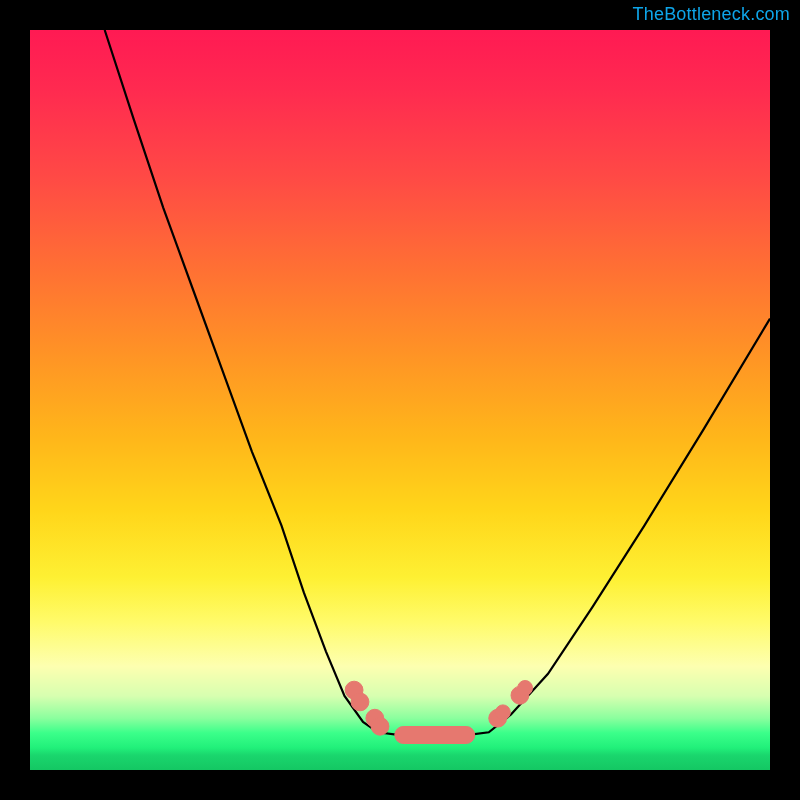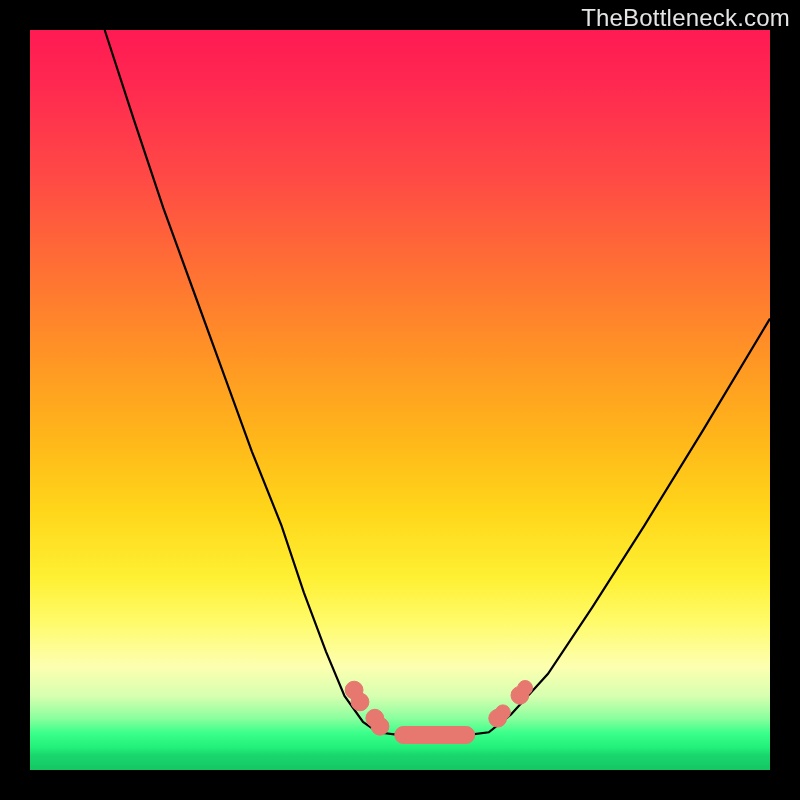--- a/index.html
+++ b/index.html
@@ -42,22 +42,22 @@
       #3bff8a 95%,
       #21f07a 97%,
       #1ad66d 98%,
       #14c763 100%
     );
   }
   .watermark {
     position: absolute;
     top: 4px;
     right: 10px;
-    color: #e5e5e5;
-    font-size: 24px;
+    color: #0ea5e9;
+    font-size: 18px;
     font-weight: 500;
     letter-spacing: 0.2px;
   }
   svg.curve {
     position: absolute;
     top: 0;
     left: 0;
     width: 740px;
     height: 740px;
     overflow: visible;

